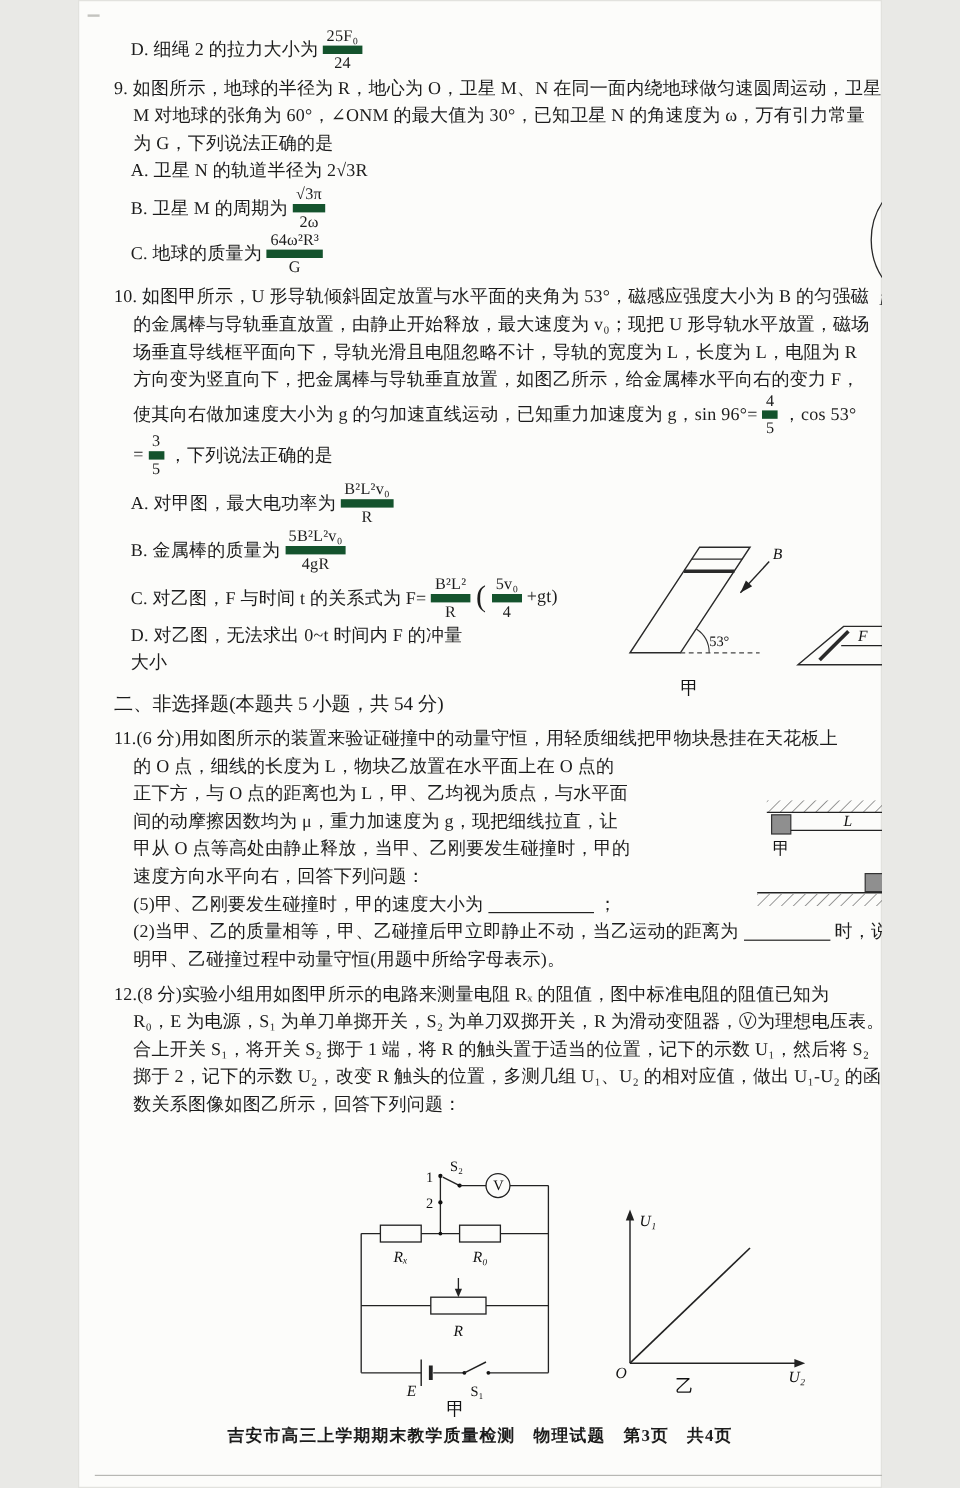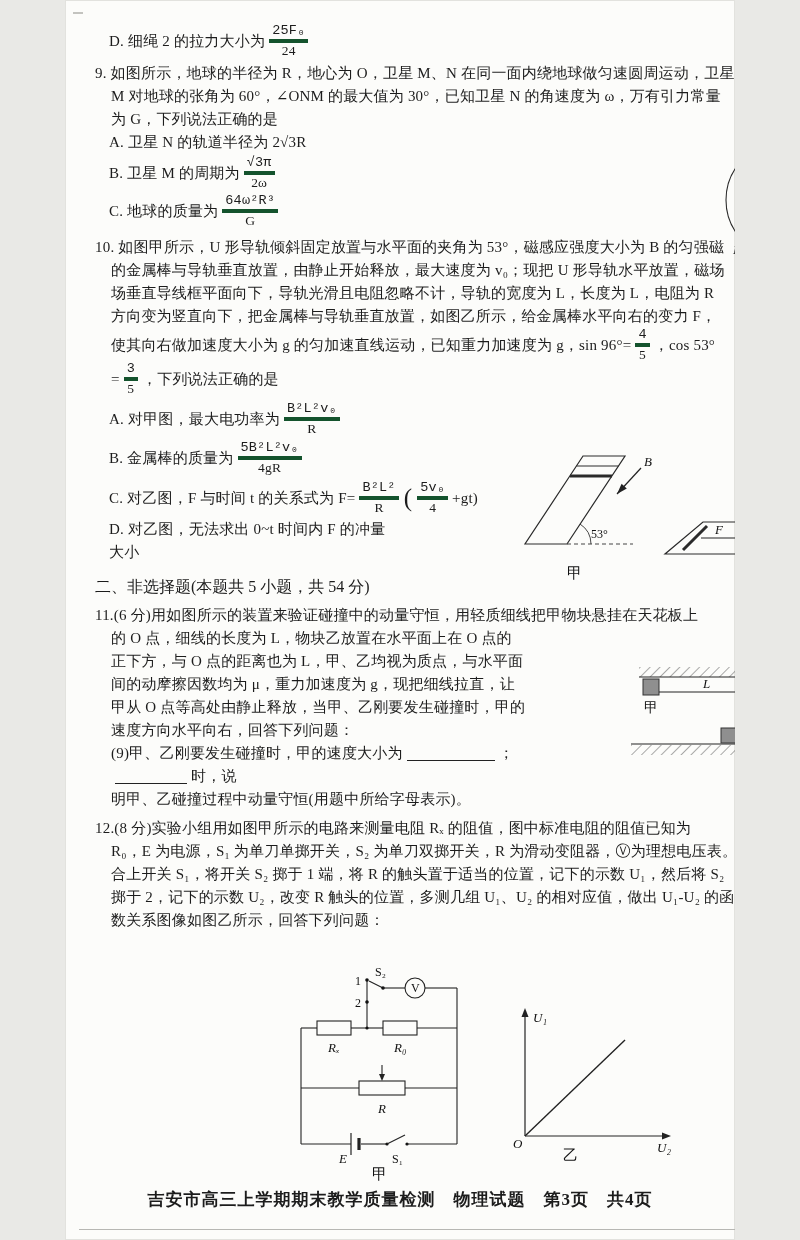--- a/index.html
+++ b/index.html
@@ -7,30 +7,30 @@
   .page{position:relative;width:670px;height:1240px;margin:0 auto;background:#fcfcfa;
         font-family:"Liberation Serif","DejaVu Serif",serif;color:#1c1c1c;overflow:hidden;
         box-shadow:inset 0 0 0 1px #e2e2de;}
   .content{position:absolute;left:30px;top:24px;width:748px;font-size:15px;}
   .tl{display:flex;align-items:center;white-space:nowrap;height:23px;letter-spacing:.2px;}
   .t34{height:34px;} .t38{height:38px;} .t40{height:40px;}
   .ind{padding-left:16px;}
   .opt{padding-left:14px;}
   .frac{display:inline-flex;flex-direction:column;align-items:center;margin:0 4px;
         font-size:13.5px;line-height:1.18;}
-  .fnum{border-bottom:4px solid #14532d;padding:0 3px;font-family:Liberation Mono, monospace;}
+  .fnum{border-bottom:7px solid #14532d;padding:0 3px;}
   .fden{padding:0 3px;}
   .paren{font-size:25px;font-weight:300;margin:0 1px;}
   .sec{font-weight:normal;font-size:16px;height:26px;display:flex;align-items:center;margin-top:10px;}
   .blank{display:inline-block;width:88px;border-bottom:1px solid #222;height:15px;margin:0 4px;}
   .blank.w70{width:72px;}
   .mt4{margin-top:4px;} .mt6{margin-top:6px;}
   .fig{position:absolute;}
   .footer{position:absolute;left:0;top:1188px;width:100%;text-align:center;
-          font-weight:bold;font-size:17px;letter-spacing:1px;}
+          font-weight:bold;font-size:14px;letter-spacing:1px;}
   .botline{position:absolute;left:14px;top:1229px;width:772px;height:1px;background:#b7b7b3;}
   .mark{position:absolute;background:#c3c3bf;}
   svg text{font-family:"Liberation Serif","DejaVu Serif",serif;fill:#111;}
   .sv{font-style:italic;font-size:13px;}
   .sc{font-size:14px;}
   .ss{font-size:12px;}
   .sb{font-size:15px;}
 </style>
 </head>
 <body>
@@ -126,25 +126,26 @@
     <div class="sec">二、非选择题(本题共 5 小题，共 54 分)</div>
 
     <div class="mt4">
       <div class="tl">11.(6 分)用如图所示的装置来验证碰撞中的动量守恒，用轻质细线把甲物块悬挂在天花板上</div>
       <div class="tl ind">的 O 点，细线的长度为 L，物块乙放置在水平面上在 O 点的</div>
       <div class="tl ind">正下方，与 O 点的距离也为 L，甲、乙均视为质点，与水平面</div>
       <div class="tl ind">间的动摩擦因数均为 μ，重力加速度为 g，现把细线拉直，让</div>
       <div class="tl ind">甲从 O 点等高处由静止释放，当甲、乙刚要发生碰撞时，甲的</div>
       <div class="tl ind">速度方向水平向右，回答下列问题：</div>
       <div class="tl ind">
-        <span>(9)甲、乙刚要发生碰撞时，甲的速度大小为</span>
+        <span>(5)甲、乙刚要发生碰撞时，甲的速度大小为</span>
         <span class="blank"></span>
         <span>；</span>
       </div>
       <div class="tl ind">
+        <span>(2)当甲、乙的质量相等，甲、乙碰撞后甲立即静止不动，当乙运动的距离为</span>
         <span class="blank w70"></span>
         <span>时，说</span>
       </div>
       <div class="tl ind">明甲、乙碰撞过程中动量守恒(用题中所给字母表示)。</div>
     </div>
 
     <div class="mt6">
       <div class="tl">12.(8 分)实验小组用如图甲所示的电路来测量电阻 Rₓ 的阻值，图中标准电阻的阻值已知为</div>
       <div class="tl ind">R₀，E 为电源，S₁ 为单刀单掷开关，S₂ 为单刀双掷开关，R 为滑动变阻器，Ⓥ为理想电压表。</div>
       <div class="tl ind">合上开关 S₁，将开关 S₂ 掷于 1 端，将 R 的触头置于适当的位置，记下的示数 U₁，然后将 S₂</div>

